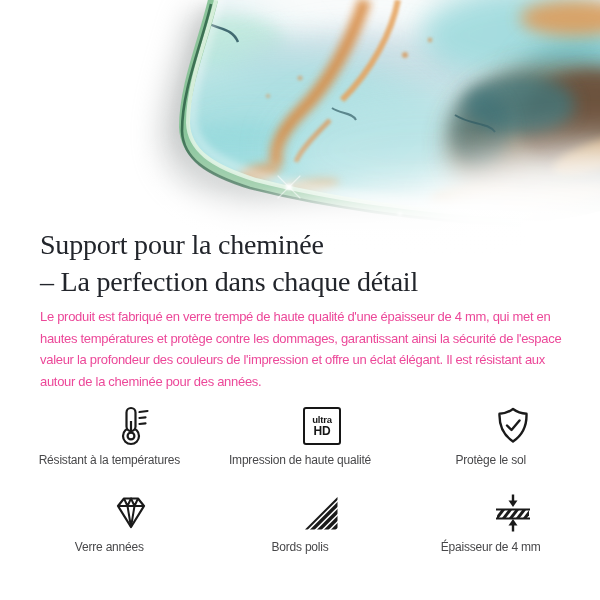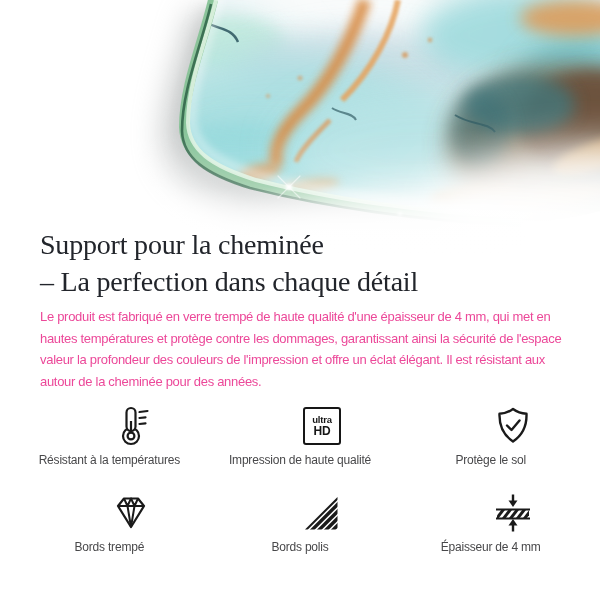--- a/index.html
+++ b/index.html
@@ -222,21 +222,21 @@
 
       <div class="feature">
         <div class="icon-wrap">
           <svg class="ico" width="44" height="44" viewBox="0 0 44 44">
             <path d="M9,15 L15,7.5 L29,7.5 L35,15 L22,36 Z" stroke-width="2.2" stroke-linejoin="round"></path>
             <path d="M9,15 L35,15" stroke-width="2"></path>
             <path d="M15,7.5 L18.5,15 L22,7.5 L25.5,15 L29,7.5" stroke-width="2" stroke-linejoin="round"></path>
             <path d="M18.5,15 L22,36 M25.5,15 L22,36" stroke-width="2" stroke-linejoin="round"></path>
           </svg>
         </div>
-        <span class="label">Bords trempé</span>
+        <span class="label">Verre années</span>
       </div>
 
       <div class="feature">
         <div class="icon-wrap">
           <svg width="44" height="44" viewBox="0 0 44 44">
             <defs>
               <clipPath id="triClip">
                   <polygon points="5,38.5 37.5,6 37.5,38.5"></polygon>
                 </clipPath>
             </defs>

